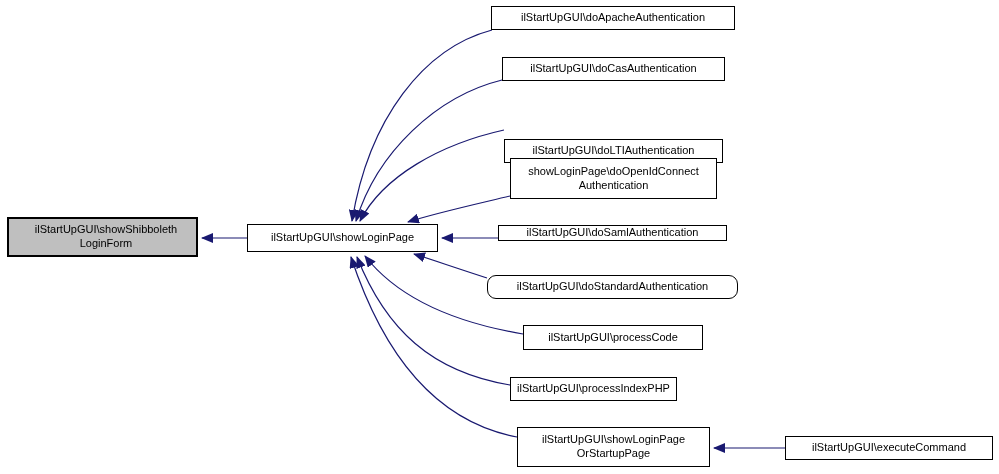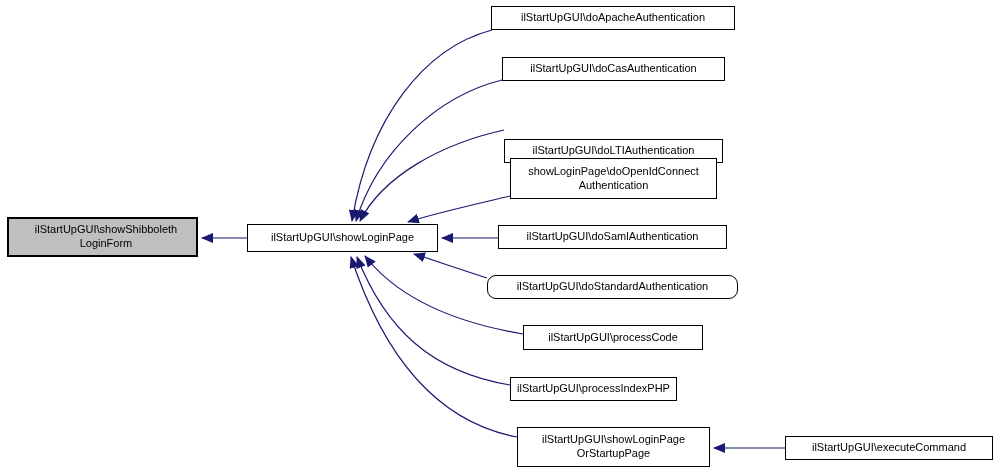--- a/index.html
+++ b/index.html
@@ -85,21 +85,21 @@
 
   <div class="node" style="left:504px; top:107px; width:219px; height:24px;margin-top:32px;">
     <span>ilStartUpGUI\doLTIAuthentication</span>
   </div>
 
   <div class="node" style="left:510px; top:158px; width:207px; height:41px;">
     <span>showLoginPage\doOpenIdConnect</span>
     <span>Authentication</span>
   </div>
 
-  <div class="node" style="left:498px; top:225px; width:229px; height:24px;">
+  <div class="node" style="left:498px; top:225px; width:229px; height:16px;">
     <span>ilStartUpGUI\doSamlAuthentication</span>
   </div>
 
   <div class="node" style="left:487px; top:275px; width:251px; height:24px;border-radius:9px;">
     <span>ilStartUpGUI\doStandardAuthentication</span>
   </div>
 
   <div class="node" style="left:523px; top:325px; width:180px; height:25px;">
     <span>ilStartUpGUI\processCode</span>
   </div>

